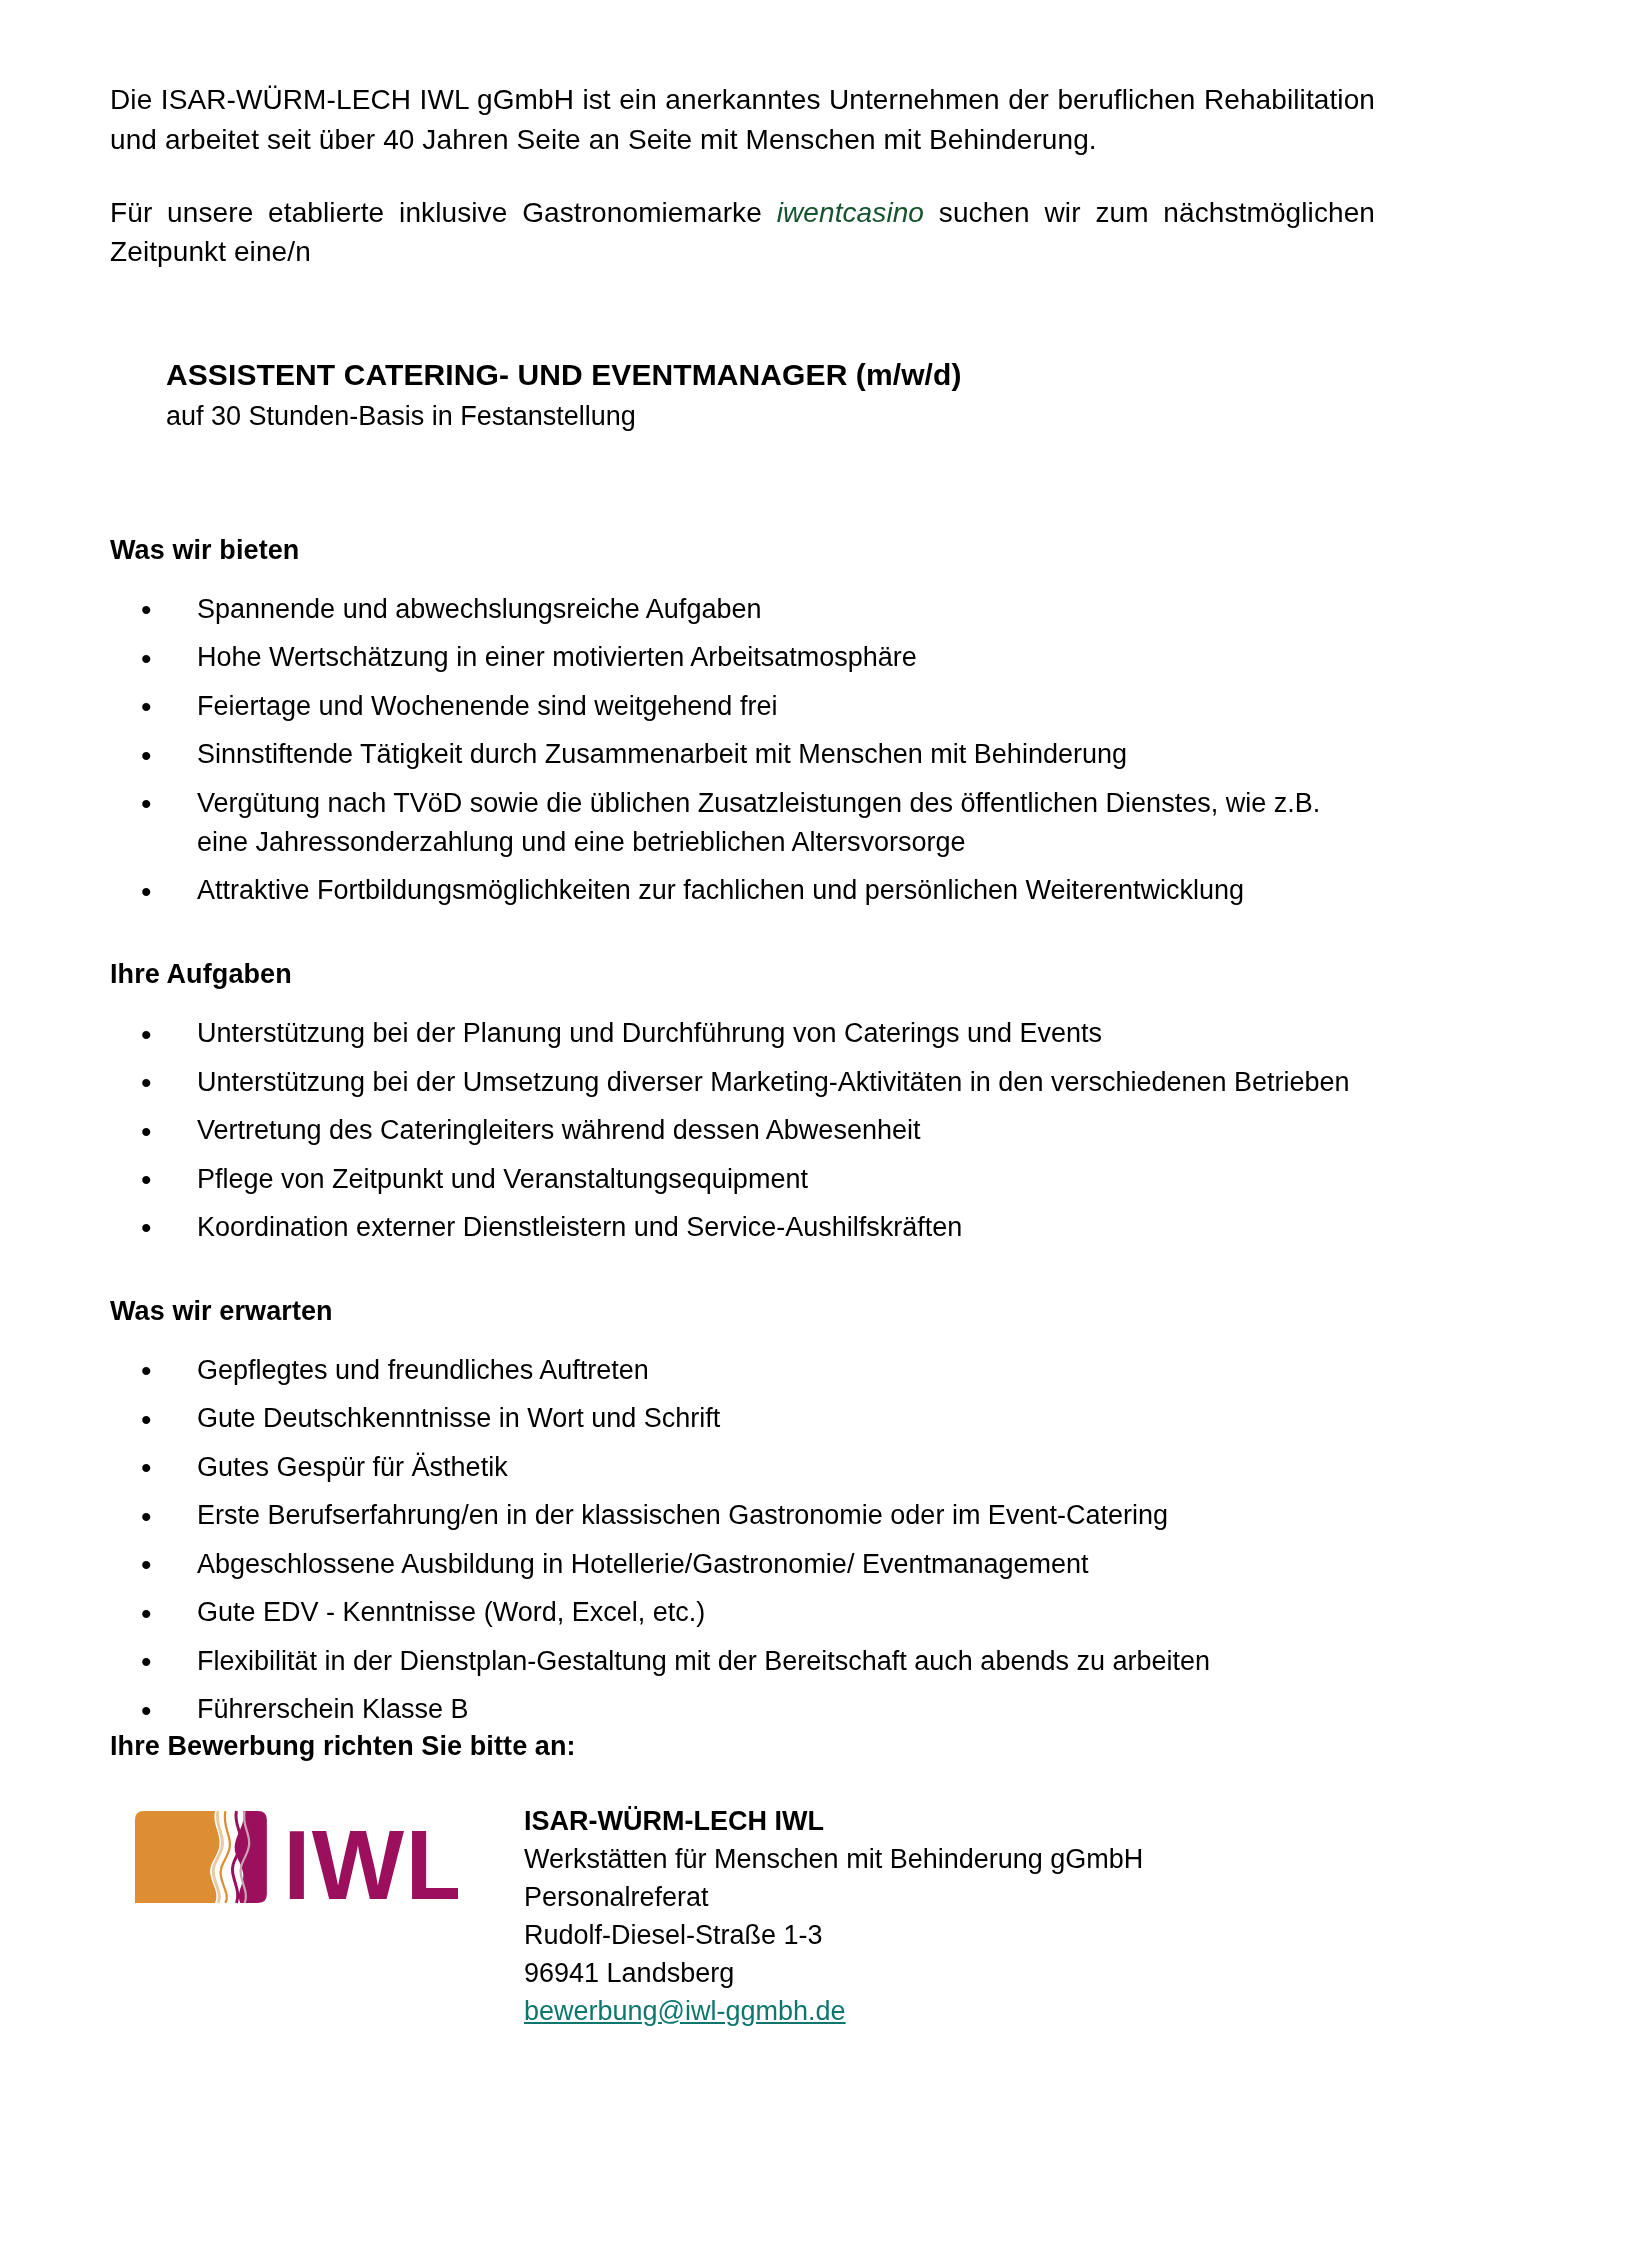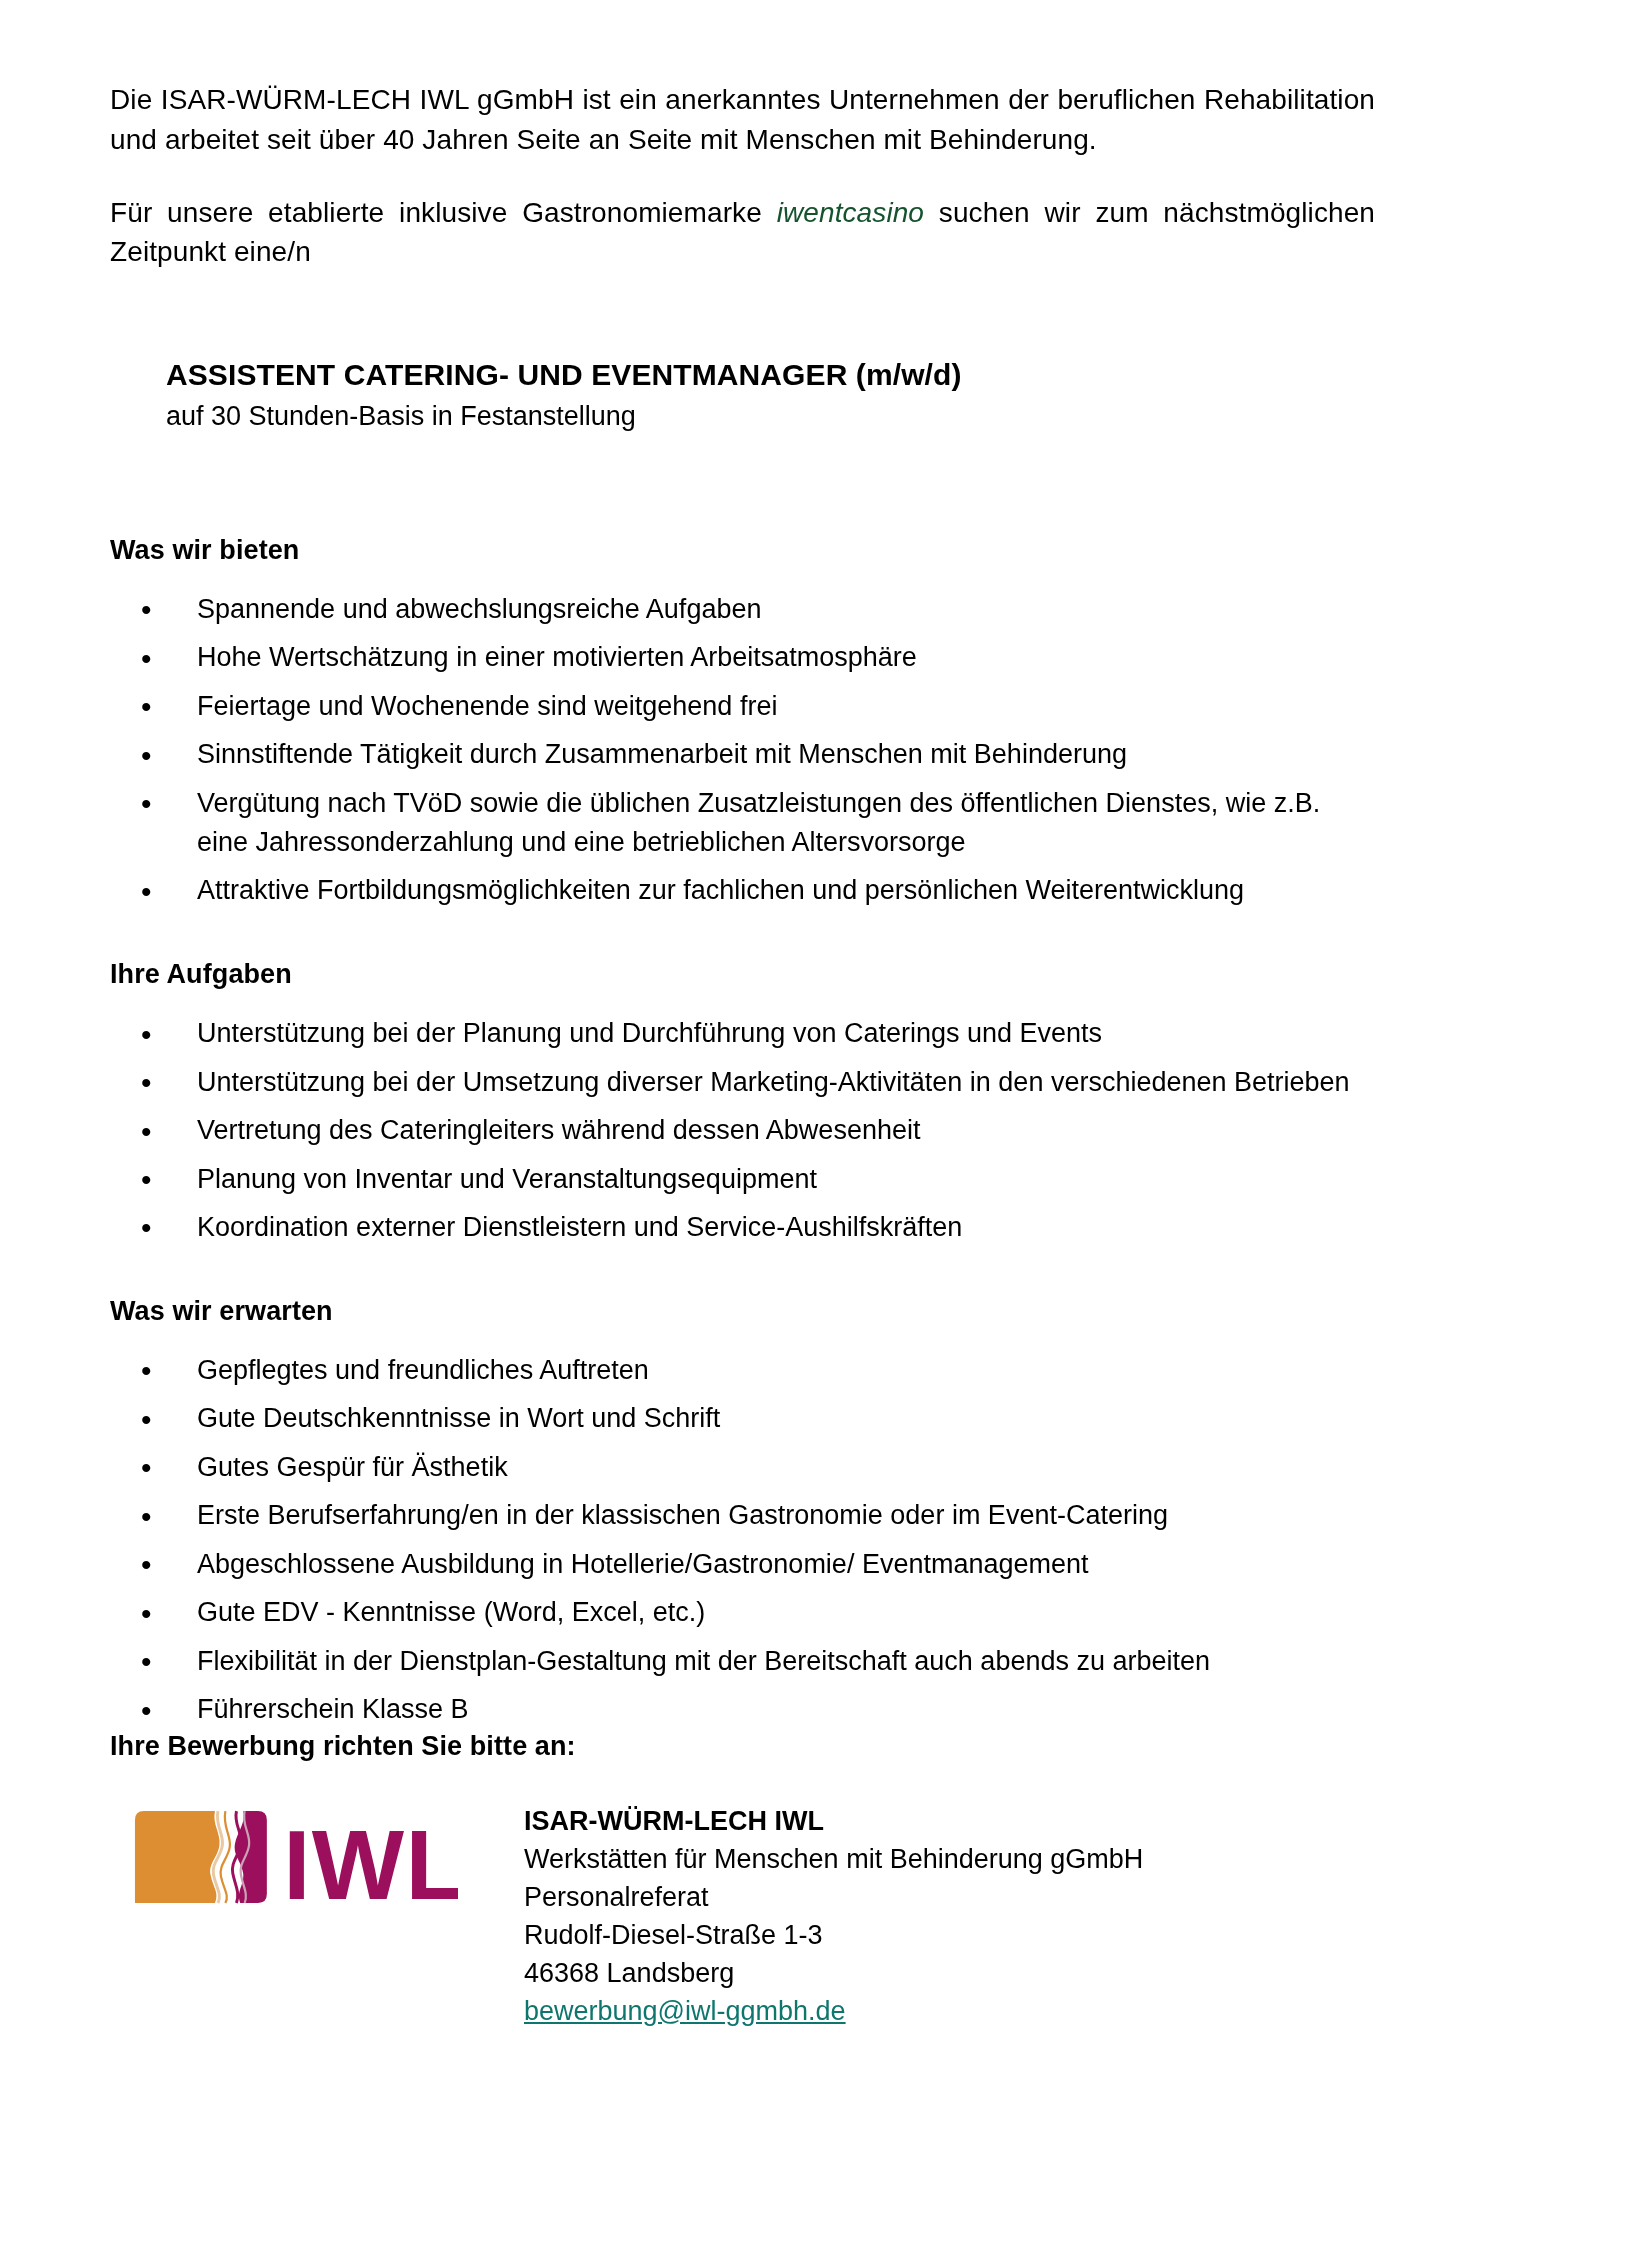--- a/index.html
+++ b/index.html
@@ -153,21 +153,21 @@
       <li>Attraktive Fortbildungsmöglichkeiten zur fachlichen und persönlichen Weiterentwicklung</li>
     </ul>
   </div>
 
   <div class="section">
     <h2 class="section-heading">Ihre Aufgaben</h2>
     <ul class="bullets">
       <li>Unterstützung bei der Planung und Durchführung von Caterings und Events</li>
       <li>Unterstützung bei der Umsetzung diverser Marketing-Aktivitäten in den verschiedenen Betrieben</li>
       <li>Vertretung des Cateringleiters während dessen Abwesenheit</li>
-      <li>Planung von Inventar und Veranstaltungsequipment</li>
+      <li>Pflege von Zeitpunkt und Veranstaltungsequipment</li>
       <li>Koordination  externer Dienstleistern und Service-Aushilfskräften</li>
     </ul>
   </div>
 
   <div class="section">
     <h2 class="section-heading">Was wir erwarten</h2>
     <ul class="bullets">
       <li>Gepflegtes und freundliches Auftreten</li>
       <li>Gute Deutschkenntnisse in Wort und Schrift</li>
       <li>Gutes Gespür für Ästhetik</li>
@@ -197,20 +197,20 @@
 
         <text x="204" y="122" font-family="'Liberation Sans', sans-serif" font-size="132" font-weight="bold" fill="#9c0f5c" letter-spacing="2">IWL</text>
       </svg>
     </div>
 
     <div class="contact">
       <div class="contact-line bold">ISAR-WÜRM-LECH IWL</div>
       <div class="contact-line">Werkstätten für Menschen mit Behinderung gGmbH</div>
       <div class="contact-line">Personalreferat</div>
       <div class="contact-line">Rudolf-Diesel-Straße 1-3</div>
-      <div class="contact-line">46368 Landsberg</div>
+      <div class="contact-line">96941 Landsberg</div>
       <a class="contact-email" href="#">bewerbung@iwl-ggmbh.de</a>
     </div>
 
   </div>
 
 </div>
 
 
 </body></html>

